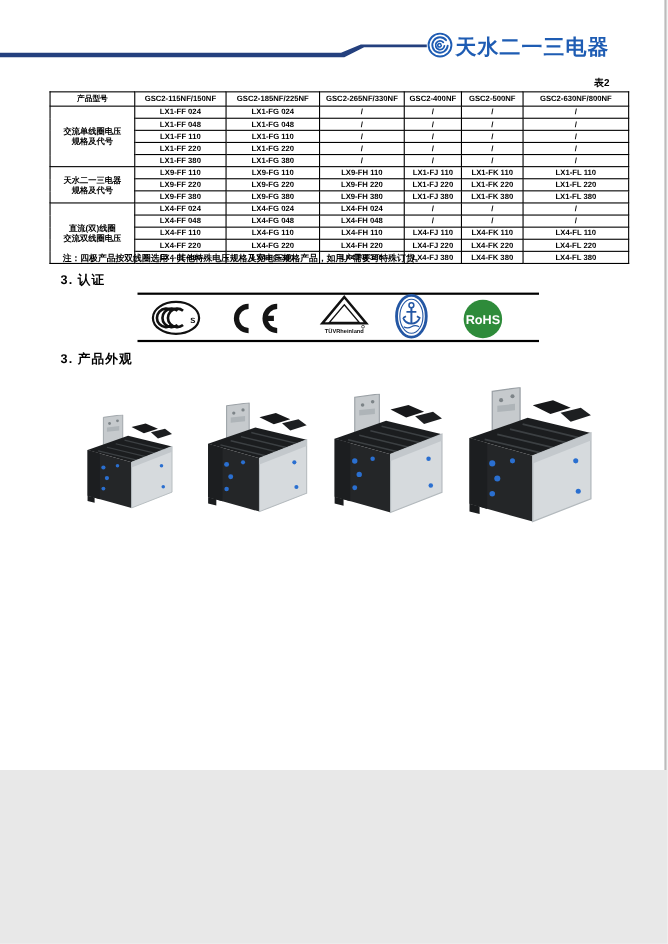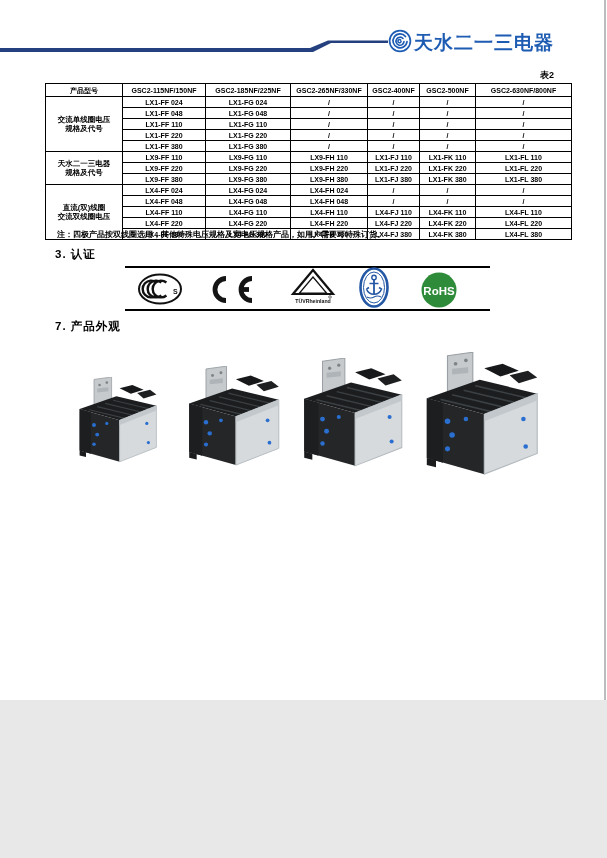--- a/index.html
+++ b/index.html
@@ -241,21 +241,21 @@
     <line x1="11.5" y1="17.5" x2="20.5" y2="17.5" stroke="#2457a4" stroke-width="1.5"></line>
     <path d="M8.5,23 A8,8 0 0 0 23.5,23 L21,21.5 M8.5,23 L11,21.5" fill="none" stroke="#2457a4" stroke-width="1.6"></path>
     <path d="M9,31 q3.5,2 7,0 q3.5,-2 7,0" fill="none" stroke="#2457a4" stroke-width="1.1"></path>
   </svg>
 
   <svg class="cert-logo" style="left:420px;top:271px;" width="38" height="38" viewBox="0 0 38 38">
     <circle cx="19" cy="19" r="17.5" fill="#2e8b3a"></circle>
     <text x="19" y="23.5" font-size="11.5" font-weight="700" fill="#ffffff" text-anchor="middle">RoHS</text>
   </svg>
 
-  <div id="app-title" class="sec-title">7. 产品外观</div>
+  <div id="app-title" class="sec-title">3. 产品外观</div>
 
   <svg width="0" height="0" style="position:absolute">
     <defs>
       <g id="contactor">
 
         <polygon points="30,3 52,0 52,30 30,36" fill="#c6cacd" stroke="#9aa0a5" stroke-width="1"></polygon>
         <circle cx="37" cy="10" r="1.6" fill="#7d8488"></circle>
         <circle cx="46" cy="7" r="1.6" fill="#7d8488"></circle>
         <rect x="34" y="18" width="14" height="5" fill="#aeb4b8" transform="skewY(-6)"></rect>
 

